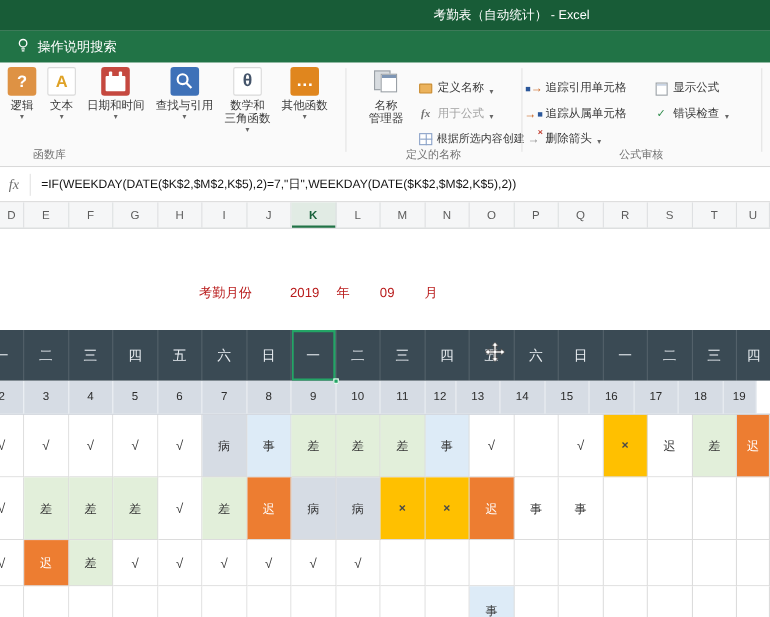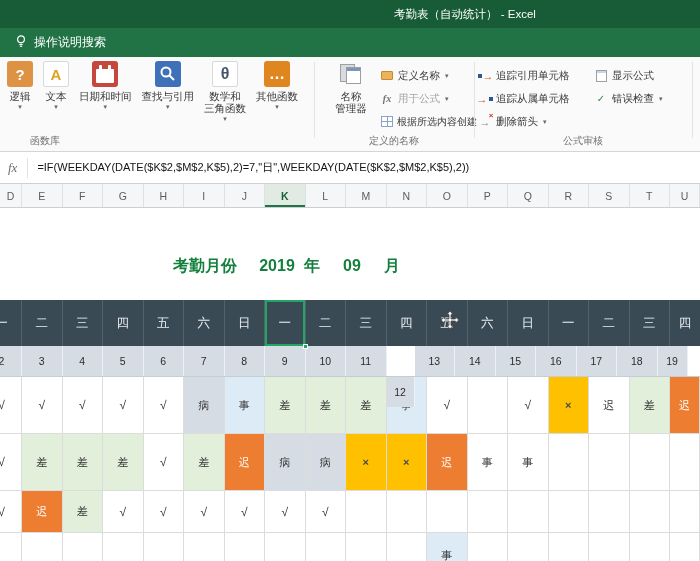--- a/index.html
+++ b/index.html
@@ -36,21 +36,21 @@
   .bi-nm{position:relative;}
   .nmback{position:absolute;left:2px;top:3px;width:15px;height:18px;background:#D8DCE0;border:1px solid #9AA0A6;}
   .nmfront{position:absolute;left:8px;top:6px;width:15px;height:17px;background:#fff;border:1px solid #9AA0A6;box-shadow:inset 0 3px 0 #7E96B5;}
   .liblab{font-size:10.5px;color:#3a3a3a;line-height:12px;white-space:nowrap;}
   .caret{font-size:7px;color:#666;margin-top:2px;line-height:6px;}
   .nmbtn{position:absolute;left:322px;top:4px;width:58px;display:flex;flex-direction:column;align-items:center;}
   .smallrows{position:absolute;display:flex;flex-direction:column;}
   #defrows{left:380px;top:7px;}
   #auditleft{left:478px;top:7px;}
   #auditright{left:594px;top:7px;}
-  .srow{display:flex;align-items:center;height:23px;gap:4px;font-size:10.5px;color:#3a3a3a;white-space:nowrap;}
+  .srow{display:flex;align-items:flex-end;height:23px;gap:4px;font-size:10.5px;color:#3a3a3a;white-space:nowrap;}
   .srow.disabled{color:#A3A3A3;}
   #defrows .srow:nth-child(3){font-size:10px;gap:3px;}
   .siw{display:inline-flex;align-items:center;justify-content:center;width:14px;height:13px;}
   .si{display:inline-flex;align-items:center;justify-content:center;font-size:10px;}
   .si-tag{width:12px;height:9px;background:#EBB25C;border:1px solid #C98A2E;border-radius:1px;}
   .si-fx{font-style:italic;font-family:"Liberation Serif","DejaVu Serif",serif;color:#707070;font-weight:bold;}
   .si-grid{width:12px;height:11px;border:1px solid #8AA2C8;background:linear-gradient(#8AA2C8,#8AA2C8) 0 4px/12px 1px no-repeat,linear-gradient(#8AA2C8,#8AA2C8) 5px 0/1px 11px no-repeat,#fff;}
   .si-trace{color:#C55A11;font-weight:bold;font-size:11px;}
   .si-trace .dot{display:inline-block;width:4px;height:4px;background:#2B579A;margin:0 1px;}
   .si-rem{position:relative;color:#888;font-weight:bold;font-size:11px;}
@@ -63,21 +63,21 @@
   .fx{font-family:"Liberation Serif","DejaVu Serif",serif;font-style:italic;color:#6d6d6d;font-size:13px;margin-left:8px;}
   .fsep{width:1px;height:20px;background:#E3E3E3;margin:0 9px 0 10px;}
   .ftext{font-size:11px;color:#141414;white-space:nowrap;}
   
   .colheads{position:absolute;left:0;top:184px;width:700px;height:24px;background:#F5F6F7;border-bottom:1px solid #CCCFD2;display:flex;}
   .ch{display:flex;align-items:center;justify-content:center;font-size:10.5px;color:#5c5c5c;border-right:1px solid #DEE0E2;height:100%;}
   .ch.sel{background:#E1EBE4;color:#17603A;font-weight:bold;box-shadow:inset 0 -2px 0 #217346;}
   
   .grid{position:absolute;left:0;top:208px;width:700px;height:353px;background:#fff;overflow:hidden;}
   .sheet-title{position:absolute;left:533px;top:10px;font-size:18px;font-weight:bold;color:#1b1b1b;letter-spacing:2px;white-space:nowrap;}
-  .mcell{position:absolute;top:49px;height:18px;display:flex;align-items:center;justify-content:center;font-size:16px;color:#15803d;font-weight:bold;}
+  .mcell{position:absolute;top:49px;height:18px;display:flex;align-items:center;justify-content:center;font-size:12px;color:#b91c1c;}
   .grow{position:absolute;left:0;width:700px;display:flex;}
   .wkrow{top:92px;height:46px;background:#3A4A54;z-index:3;}
   .wkcell{display:flex;align-items:center;justify-content:center;color:#E9EEF2;font-size:12.5px;border-right:1px solid rgba(255,255,255,0.13);position:relative;height:100%;}
   .wkcell:last-child{border-right:none;}
   .wkcell.sel{box-shadow:inset 0 0 0 2px #23A566;}
   .handle{position:absolute;right:-3px;bottom:-3px;width:5px;height:5px;background:#23A566;border:1px solid #fff;z-index:6;}
   .daterow{top:138px;height:31px;border-bottom:1px solid #C6CCD4;z-index:2;}
   .dcell{display:flex;align-items:center;justify-content:center;color:#2c2c2c;font-size:10.5px;border-right:1px solid #EDF0F4;height:100%;}
   .arow .acell{display:flex;align-items:center;justify-content:center;font-size:11px;color:#333;border-right:1px solid #DCDCDC;border-bottom:1px solid #DCDCDC;height:100%;background:#fff;}
   .wkcell:first-child,.dcell:first-child,.arow .acell:first-child{overflow:hidden;}
@@ -353,21 +353,21 @@
       </div>
       <div class="dcell" style="width: 40.5px; background: rgb(214, 220, 228);">
         <span>9</span>
       </div>
       <div class="dcell" style="width: 40.5px; background: rgb(214, 220, 228);">
         <span>10</span>
       </div>
       <div class="dcell" style="width: 40.5px; background: rgb(214, 220, 228);">
         <span>11</span>
       </div>
-      <div class="dcell" style="width: 28px; background: rgb(214, 220, 228); margin-top: 31px;">
+      <div class="dcell" style="width: 28px; background: rgb(214, 220, 228);">
         <span>12</span>
       </div>
       <div class="dcell" style="width: 40.5px; background: rgb(214, 220, 228);">
         <span>13</span>
       </div>
       <div class="dcell" style="width: 40.5px; background: rgb(214, 220, 228);">
         <span>14</span>
       </div>
       <div class="dcell" style="width: 40.5px; background: rgb(214, 220, 228);">
         <span>15</span>

